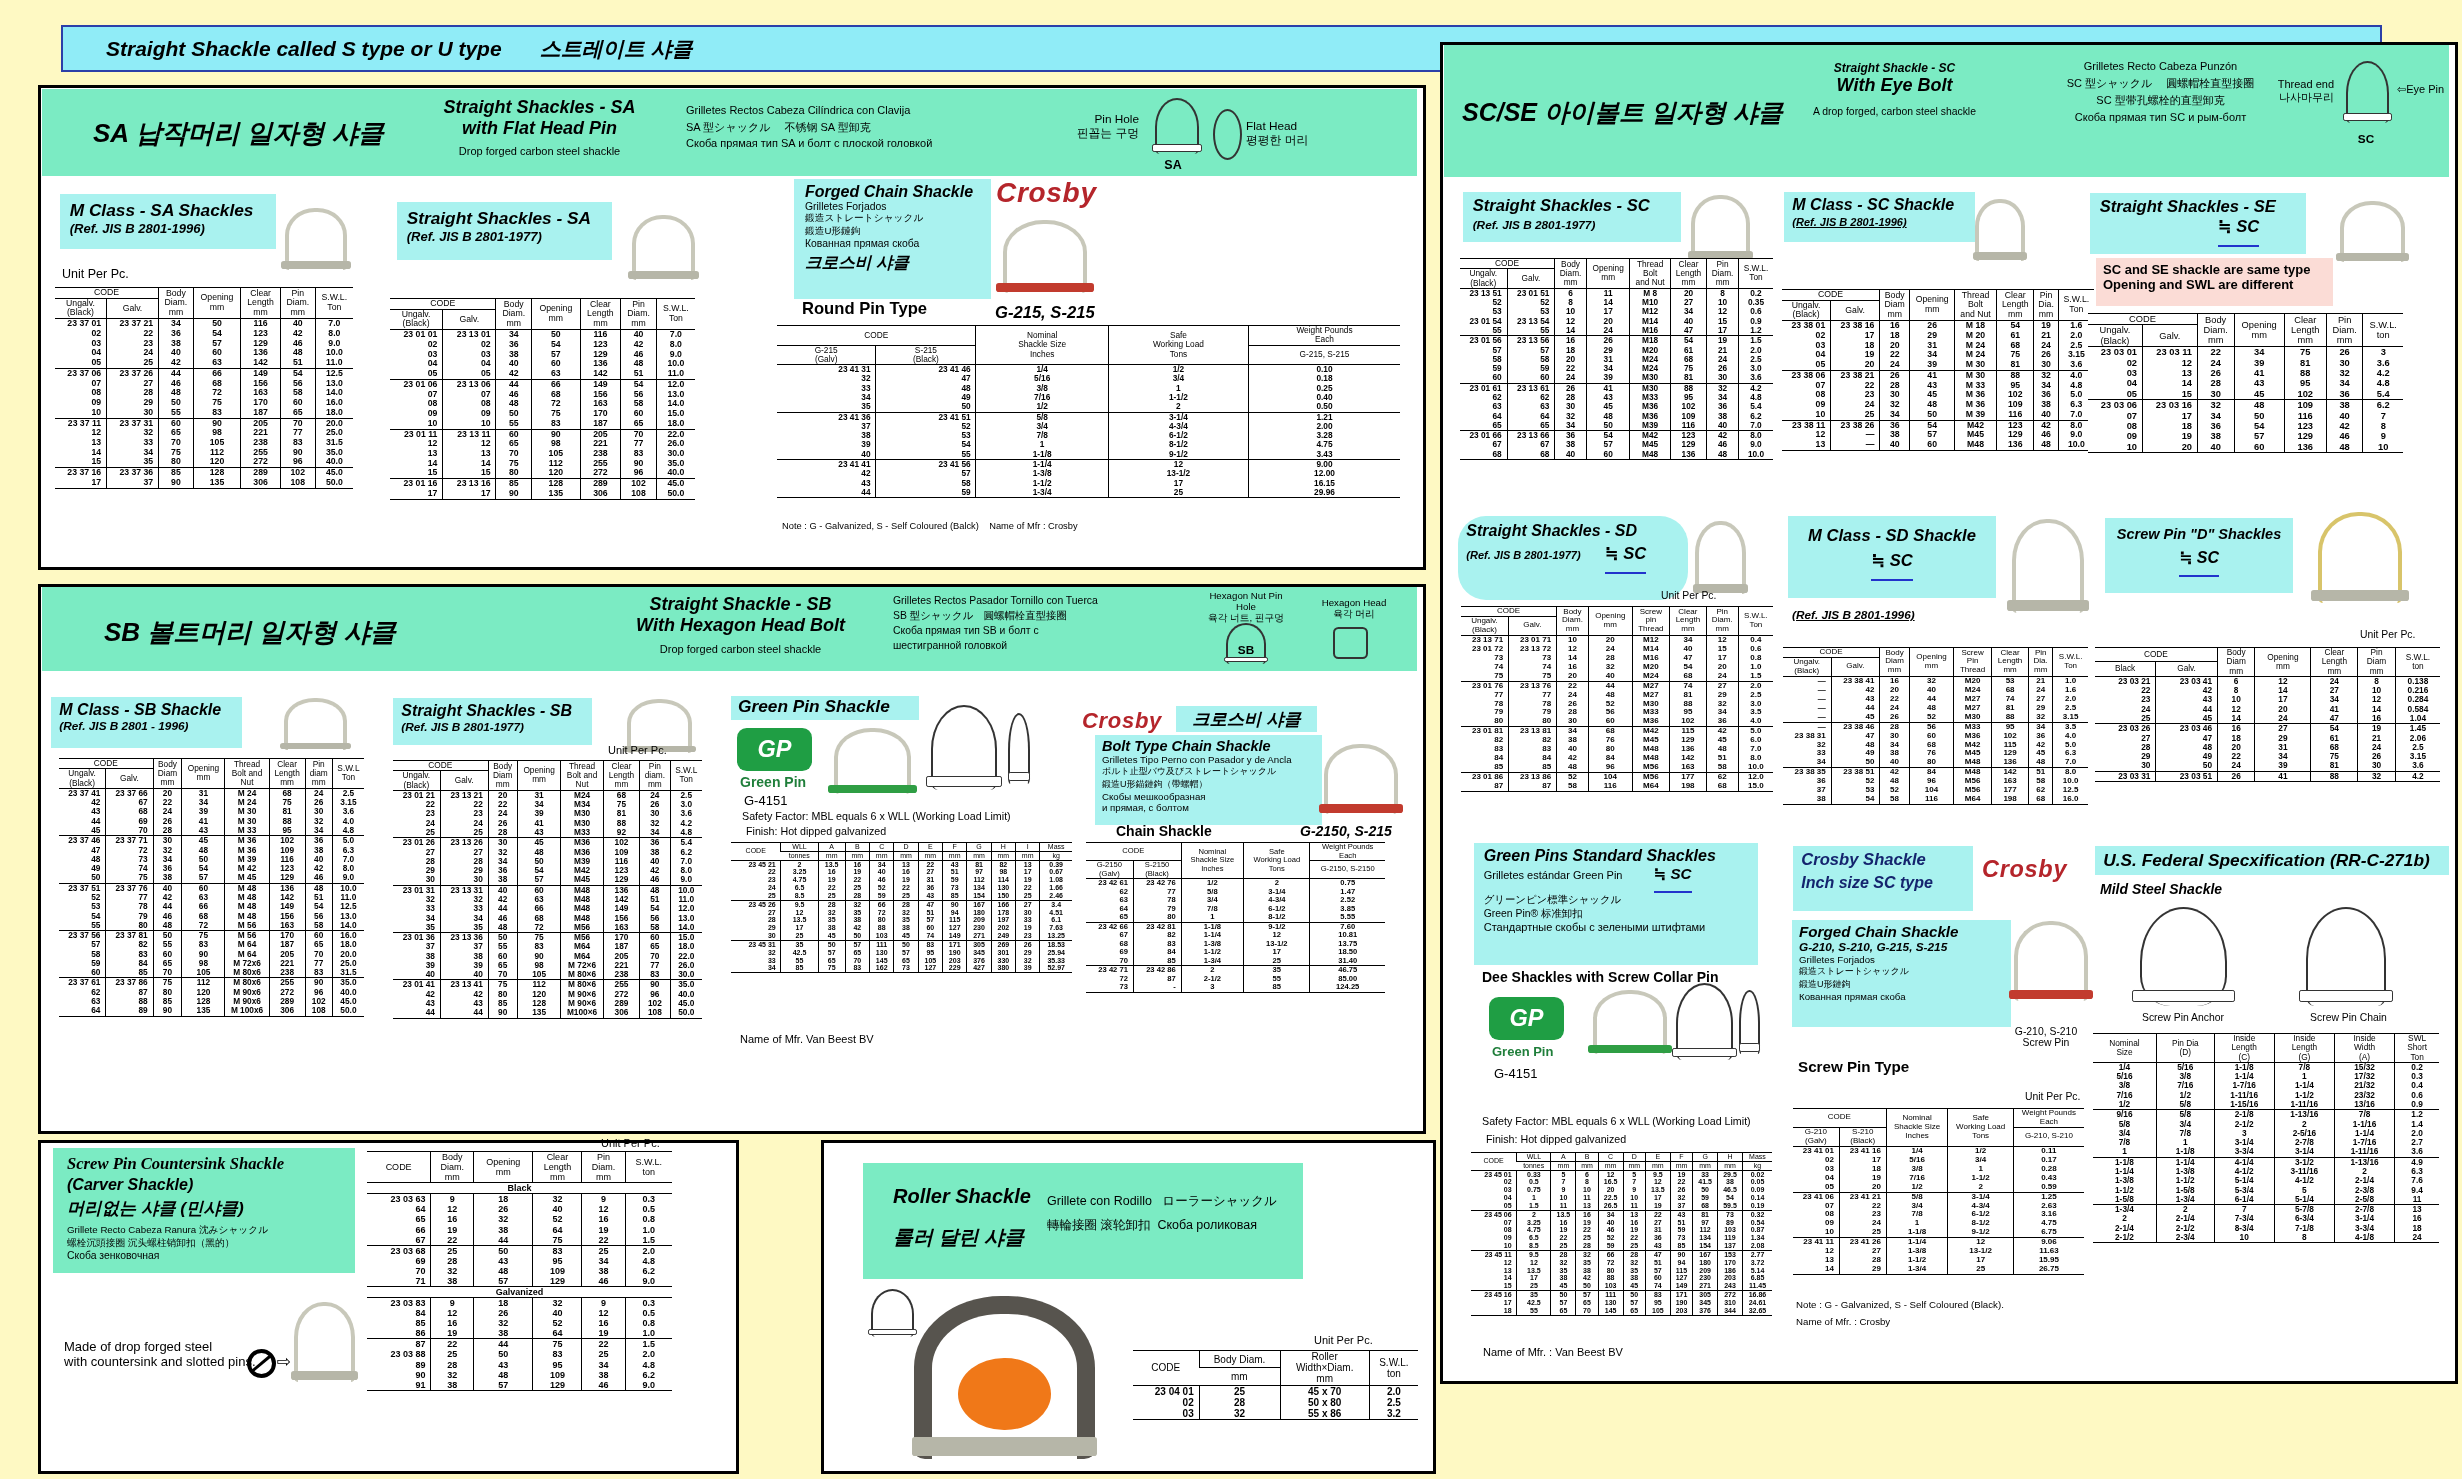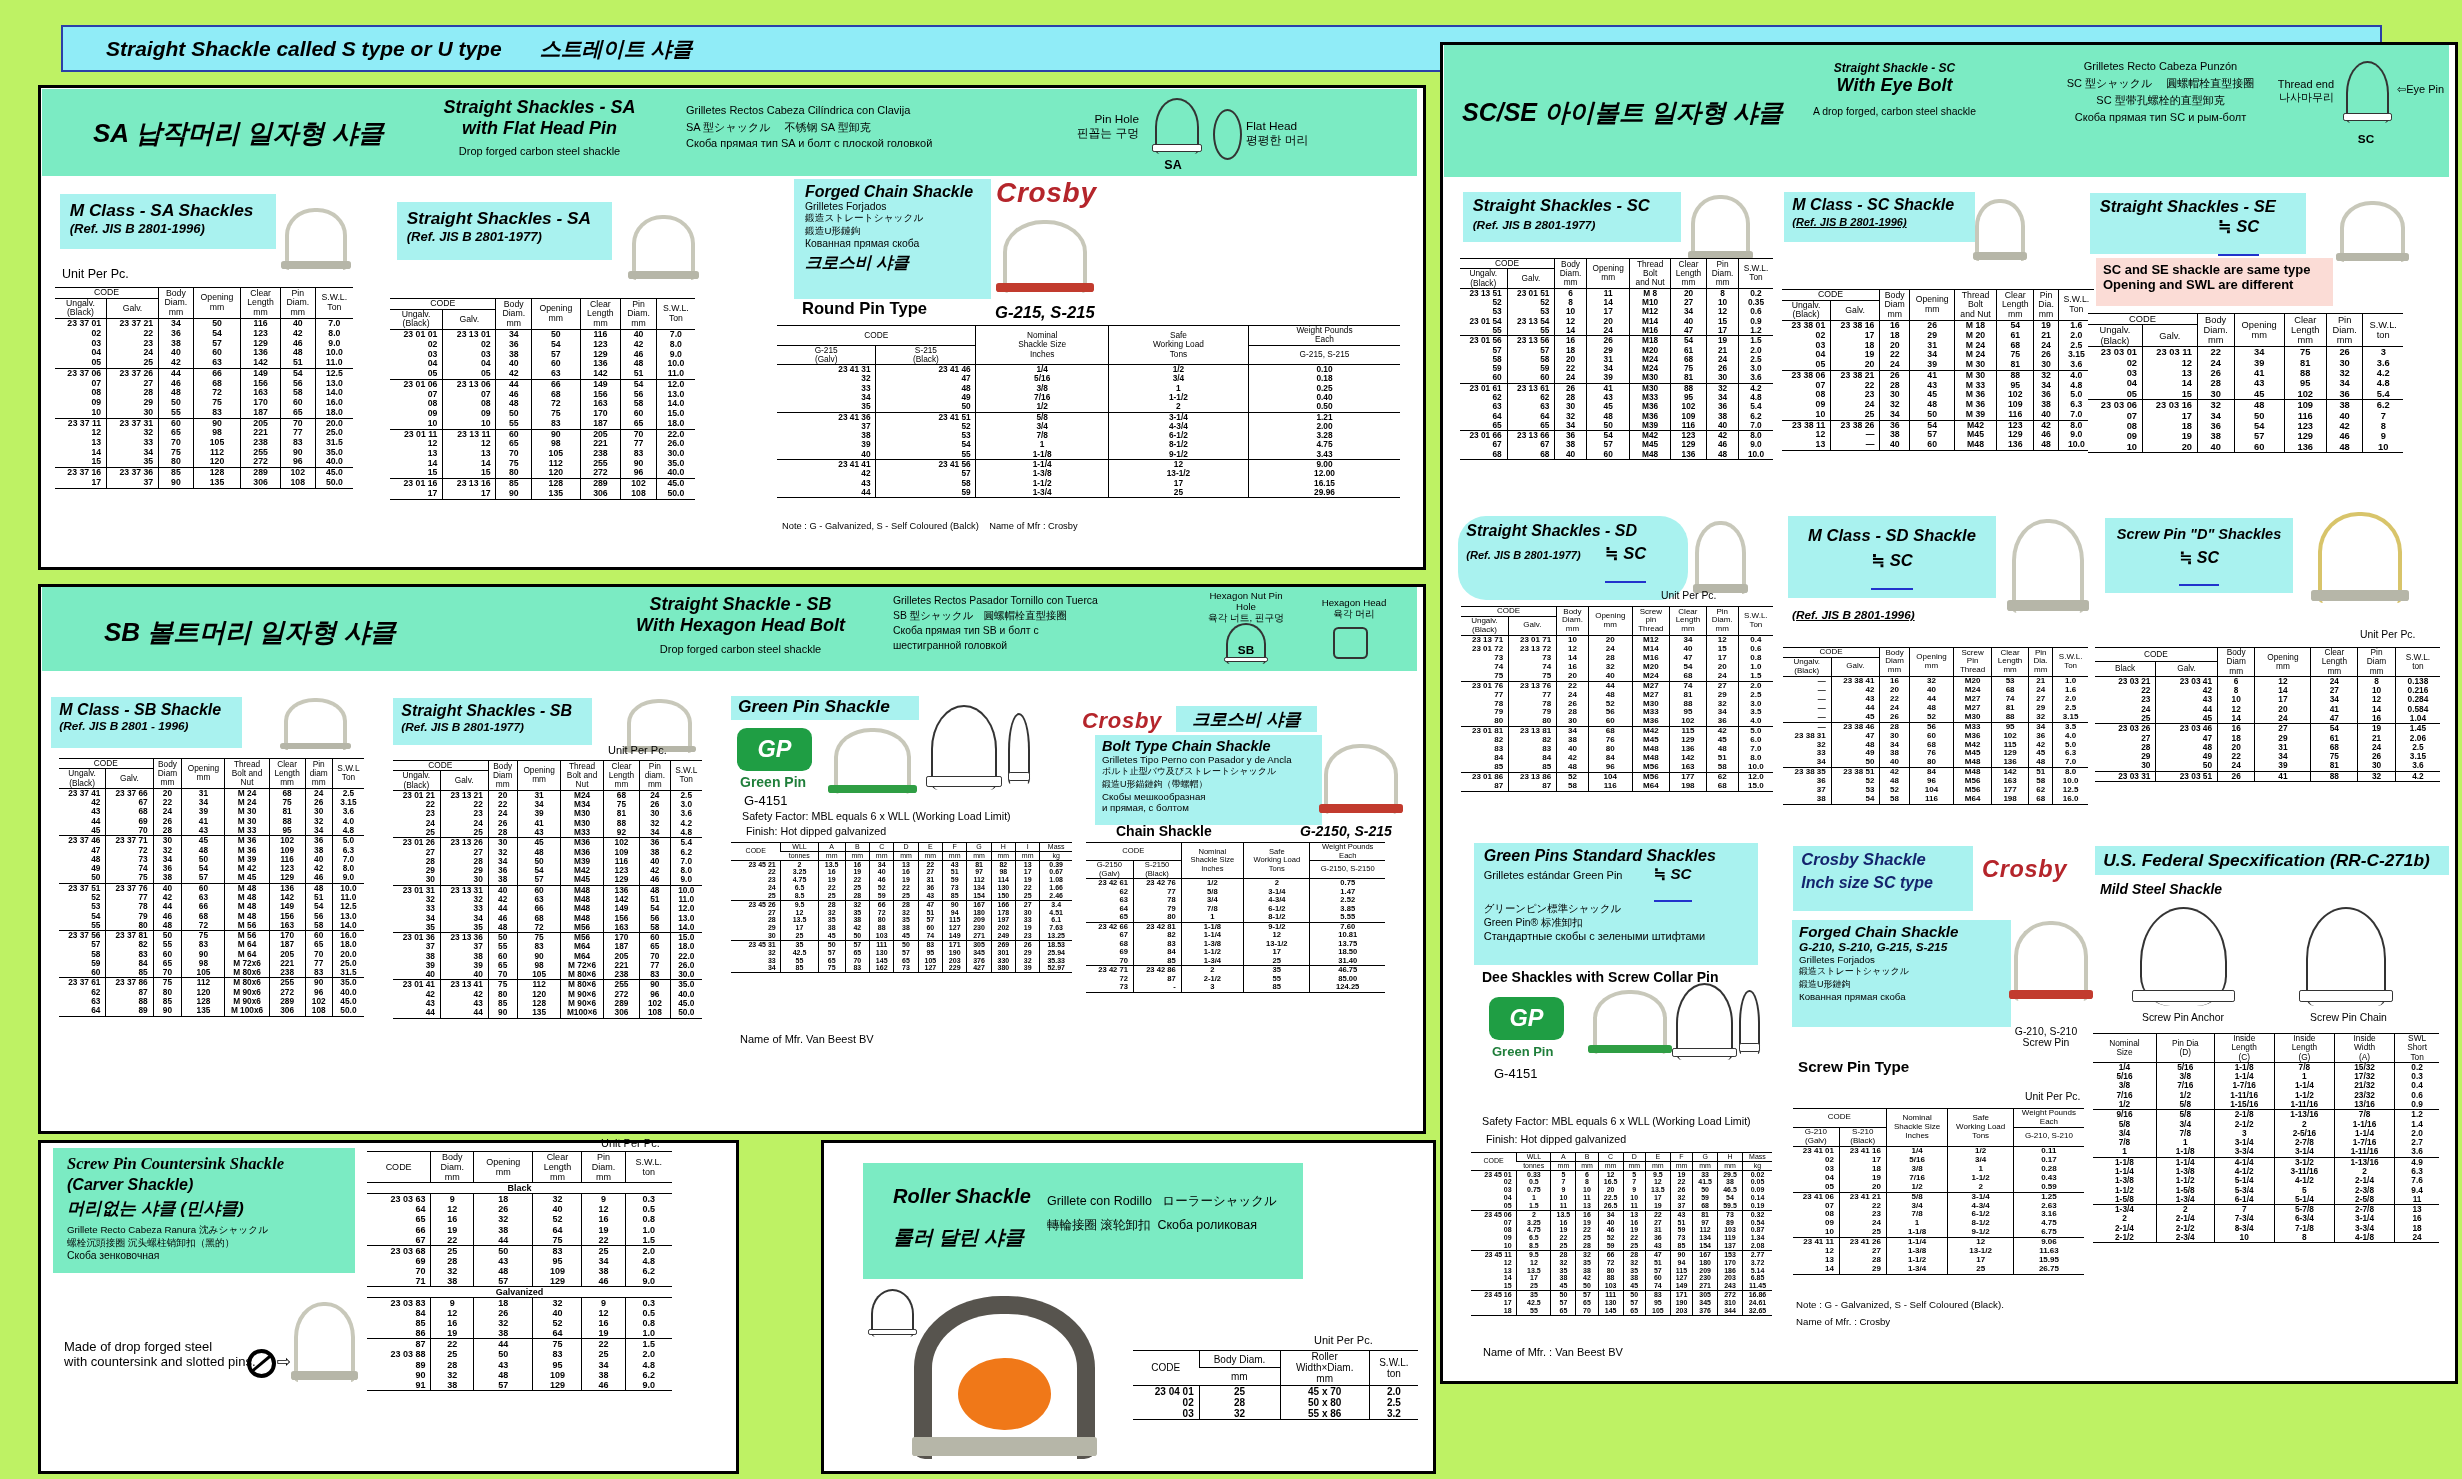--- a/index.html
+++ b/index.html
@@ -1,27 +1,27 @@
 <!DOCTYPE html>
 <html style="font-size:11px"><head>
 <meta charset="utf-8">
 <style>
   html,body{margin:0;padding:0;background:#fff;}
-  #page{position:relative;width:2462px;height:1479px;background:#bef264;overflow:hidden;
+  #page{position:relative;width:2462px;height:1479px;background:#fef9c3;overflow:hidden;
         font-family:"Liberation Sans","DejaVu Sans",sans-serif;color:#000;}
   .abs{position:absolute;}
   .panel{border:3.5px solid #000;background:#fff;}
   .band{background:#7BEBC3;}
   .cy{background:#A9F2EF;}
   .pink{background:#FBDCD6;}
   .bi{font-weight:bold;font-style:italic;}
   .b{font-weight:bold;}
   .ctr{text-align:center;}
   .rt{text-align:right;}
-  .ul{border-bottom:2.8px solid #2233cc;padding-bottom:17px;}
+  .ul{border-bottom:2.8px solid #2233cc;padding-bottom:8px;}
   .ulb{text-decoration:underline;}
   
   .tbl{border-collapse:collapse;background:#fff;width:100%;table-layout:auto;}
   .tbl th,.tbl td{border-left:0.7px solid #000;padding:0 2.1px;text-align:center;
                   white-space:pre-line;line-height:1.12;vertical-align:middle;}
   .tbl th:first-child,.tbl td:first-child{border-left:none;}
   .tbl thead th{border-bottom:0.7px solid #000;font-weight:normal;}
   .tbl thead{border-top:1.4px solid #000;border-bottom:1.4px solid #000;}
   .tbl{border-bottom:1.4px solid #000;border-top:1.4px solid #000;}
   .tbl td{font-weight:bold;}

